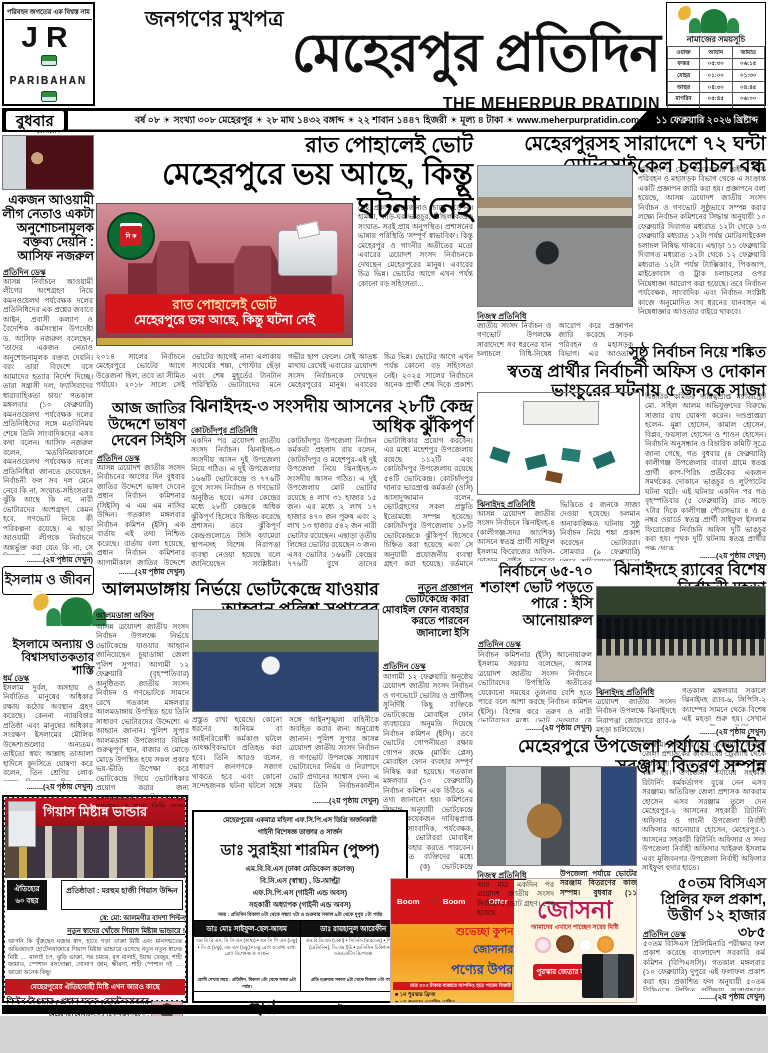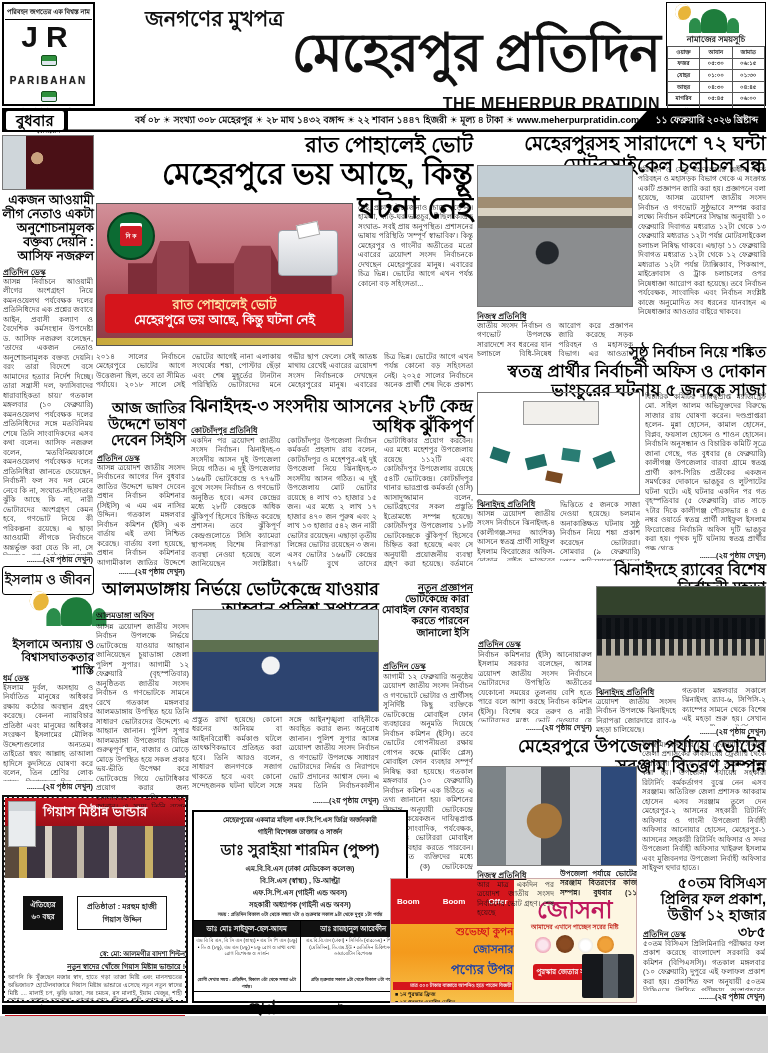--- a/index.html
+++ b/index.html
@@ -188,21 +188,21 @@
   <div class="abs byline" style="left:3px;top:672px;">ধর্ম ডেস্ক</div>
   <div class="abs body-sm j" style="left:3px;top:683px;width:90px;height:98px;">ইসলাম দুর্বল, অসহায় ও নির্যাতিত মানুষের অধিকার রক্ষায় কঠোর অবস্থান গ্রহণ করেছে। কেননা ন্যায়বিচার প্রতিষ্ঠা এবং মানুষের অধিকার সংরক্ষণ ইসলামের মৌলিক উদ্দেশ্যগুলোর অন্যতম। তাইতো স্বয়ং আল্লাহ তাআলা হাদিসে কুদসিতে ঘোষণা করে বলেন, তিন শ্রেণির লোক আছে, কিয়ামতের দিন যাদের বিরুদ্ধে আমি নিজেই প্রতিপক্ষ হবো- ১. যে ব্যক্তি আমার নামে কোনো অঙ্গীকার বা চুক্তি করে, তারপর তা ভঙ্গ করে। ২. যে ব্যক্তি কোনো স্বাধীন মানুষকে বিক্রি করে তার মূল্য ভোগ করে।</div>
   <div class="abs more" style="left:3px;top:781px;width:90px;">........(২য় পৃষ্ঠায় দেখুন)</div>
 
   <div class="abs giyas" style="left:2px;top:795px;width:186px;height:208px;">
     <div class="giyas-sign">
       <span>গিয়াস মিষ্টান্ন ভান্ডার</span>
       <span class="giyas-man"></span>
     </div>
     <div class="giyas-store"></div>
-    <div style="display:flex;gap:14px;margin:18px;">
+    <div style="display:flex;gap:14px;margin:2px;">
       <div class="heritage" style="width:36px;">ঐতিহ্যের ৬০ বছর</div>
       <div class="founder">প্রতিষ্ঠাতা :  মরহুম হাজী গিয়াস উদ্দিন</div>
     </div>
     <div class="c" style="font-size:6.8px;font-weight:bold;text-decoration:underline;">স্বে: মো: আলমগীর বাদশা শিল্টন</div>
     <div class="c" style="font-size:7px;font-weight:800;text-decoration:underline;margin-top:1px;">নতুন স্বাদের খোঁজে গিয়াস মিষ্টান্ন ভান্ডারে !</div>
     <div class="j" style="font-size:5.8px;line-height:1.35;padding:1px 3px;height:40px;overflow:hidden;">আপনি কি খুঁজছেন মজার স্বাদ, হাতে গড়া তাজা মিষ্টি এবং মানসম্মতের অভিজাত? হোটেলবাজারে গিয়াস মিষ্টান্ন ভান্ডারে এসেছে নতুন নতুন স্বাদের মিষ্টি .... মালাই চপ, ঝুড়ি ভাজা, সর চমচম, রস মালাই, ইয়াম খেজুর, শাহী জামাত, স্পেশাল রসগোল্লা, গোলাপ জাম, ক্ষীরসা, শাহী স্পেশাল দই .... আরো অনেক কিছু!</div>
     <div class="red-strip">মেহেরপুরের ঐতিহ্যবাহী মিষ্টি এখন আরও কাছে</div>
     <div style="display:flex;align-items:center;">
       <div style="flex:1;">
         <div class="c" style="font-size:8.4px;font-weight:800;text-decoration:underline;">শিল্টন টাওয়ার , প্রধান সড়ক ,হোটেলবাজার</div>
@@ -340,20 +340,21 @@
     <span style="position:absolute;left:52%;top:55%;width:18px;height:12px;background:#2a7d74;transform:rotate(8deg);display:block;"></span>
     <span style="position:absolute;left:72%;top:60%;width:20px;height:12px;background:#1f6e66;transform:rotate(-22deg);display:block;"></span>
     <span style="position:absolute;left:42%;top:78%;width:16px;height:10px;background:#7a4a22;transform:rotate(12deg);display:block;"></span>
   </div>
   <div class="abs byline" style="left:477px;top:498px;">ঝিনাইদহ প্রতিনিধি</div>
   <div class="abs body-sm j" style="left:477px;top:509px;width:78px;height:52px;">আসন্ন ত্রয়োদশ জাতীয় সংসদ নির্বাচনে ঝিনাইদহ-৪ (কালীগঞ্জ-সদর আংশিক) আসনে স্বতন্ত্র প্রার্থী সাইফুল ইসলাম ফিরোজের অফিস-দোকান, বাইক ভাংচুরের ঘটনা অব্যাহত রয়েছে। এই ঘটনায় অভিযোগের</div>
   <div class="abs body-sm j" style="left:560px;top:500px;width:80px;height:61px;">ভিত্তিতে ৫ জনকে সাজা দেওয়া হয়েছে। চলমান অনাকাঙ্ক্ষিত ঘটনায় সুষ্ঠু নির্বাচন নিয়ে শঙ্কা প্রকাশ করেছেন ভোটাররা। সোমবার (৯ ফেব্রুয়ারি) দুপুরে অভিযোগের সত্যতা পাওয়ায় অভিযুক্ত ৫ জনকে বিভিন্ন মেয়াদে সাজা দেন ঝিনাইদহ নির্বাচনী অনুসন্ধান ও</div>
   <div class="abs body-sm j" style="left:645px;top:392px;width:121px;height:158px;">বিচারিক কমিটির দায়িত্বপ্রাপ্ত ম্যাজিস্ট্রেট মো. সহিল আলম অভিযুক্তদের বিরুদ্ধে সাজার রায় ঘোষণা করেন। দণ্ডপ্রাপ্তরা হলেন- মুন্না হোসেন, কামাল হোসেন, বিপ্লব, ফয়সাল হোসেন ও শাওন হোসেন। নির্বাচনি অনুসন্ধান ও বিচারিক কমিটি সূত্রে জানা গেছে, গত বুধবার (৪ ফেব্রুয়ারি) কালীগঞ্জ উপজেলার বারবা গ্রামে স্বতন্ত্র প্রার্থী কাপ-পিরিচ প্রতীকের একজন সমর্থকের দোকানে ভাঙচুর ও লুটপাটের ঘটনা ঘটে। এই ঘটনার একদিন পর গত বৃহস্পতিবার (৫ ফেব্রুয়ারি) রাত সাড়ে ৭টার দিকে কালীগঞ্জ পৌরসভার ৪ ও ৫ নম্বর ওয়ার্ডে স্বতন্ত্র প্রার্থী সাইফুল ইসলাম ফিরোজের নির্বাচনি অফিস দুটি ভাঙচুর করা হয়। পৃথক দুটি ঘটনায় স্বতন্ত্র প্রার্থীর পক্ষ থেকে</div>
   <div class="abs more" style="left:645px;top:550px;width:121px;">........(২য় পৃষ্ঠায় দেখুন)</div>
 
+  <div class="abs hl c" style="left:477px;top:563px;width:116px;font-size:14.5px;">নির্বাচনে ৬৫-৭০ শতাংশ ভোট পড়তে পারে : ইসি আনোয়ারুল</div>
   <div class="abs byline" style="left:478px;top:638px;">প্রতিদিন ডেস্ক</div>
   <div class="abs body-sm j" style="left:478px;top:650px;width:114px;height:72px;">নির্বাচন কমিশনার (ইসি) আনোয়ারুল ইসলাম সরকার বলেছেন, আসন্ন ত্রয়োদশ জাতীয় সংসদ নির্বাচনে ভোটারদের উপস্থিতি অতীতের যেকোনো সময়ের তুলনায় বেশি হতে পারে বলে আশা করছে নির্বাচন কমিশন (ইসি)। বিশেষ করে তরুণ ও নারী ভোটারদের মধ্যে ভোট দেওয়ার যে ব্যাপক আগ্রহ দেখা যাচ্ছে,</div>
   <div class="abs more" style="left:478px;top:722px;width:114px;">........(২য় পৃষ্ঠায় দেখুন)</div>
 
   <div class="abs hl c" style="left:596px;top:561px;width:170px;font-size:16px;">ঝিনাইদহে র‌্যাবের বিশেষ নির্বাচনী মহড়া</div>
   <div class="abs photo" style="left:596px;top:586px;width:170px;height:96px;background:
       repeating-linear-gradient(90deg, rgba(10,14,18,.85) 0 5px, rgba(10,14,18,0) 5px 9px) 0 55%/100% 40% no-repeat,
       linear-gradient(180deg,#33422c 0 30%, #15181c 30% 55%, #b5afa2 55% 100%);"></div>
   <div class="abs byline" style="left:596px;top:686px;">ঝিনাইদহ প্রতিনিধি</div>
   <div class="abs body-sm j" style="left:596px;top:697px;width:80px;height:36px;">ত্রয়োদশ জাতীয় সংসদ নির্বাচন উপলক্ষে ঝিনাইদহে নিরাপত্তা জোরদারে র‌্যাব-৬ মহড়া চালিয়েছে।</div>

